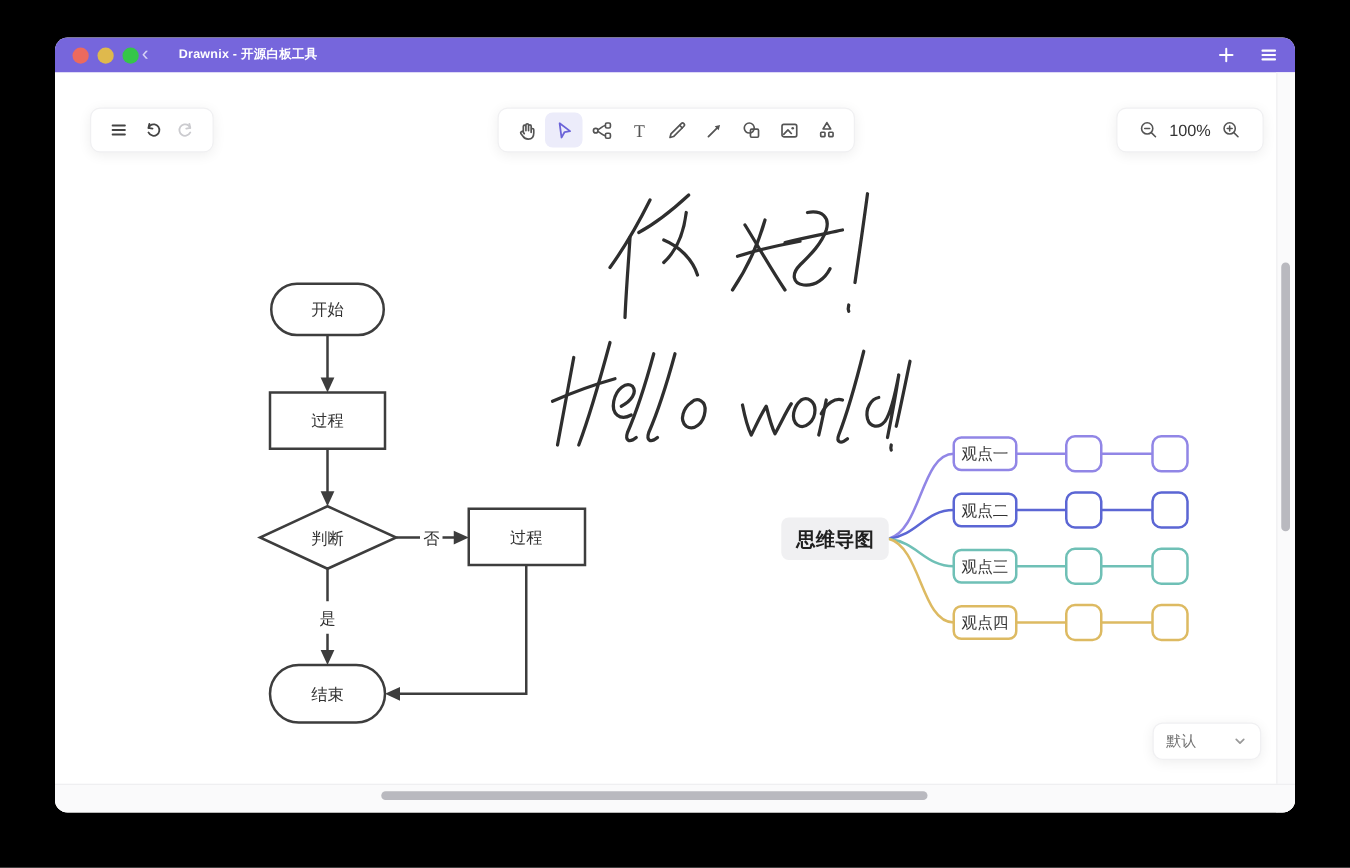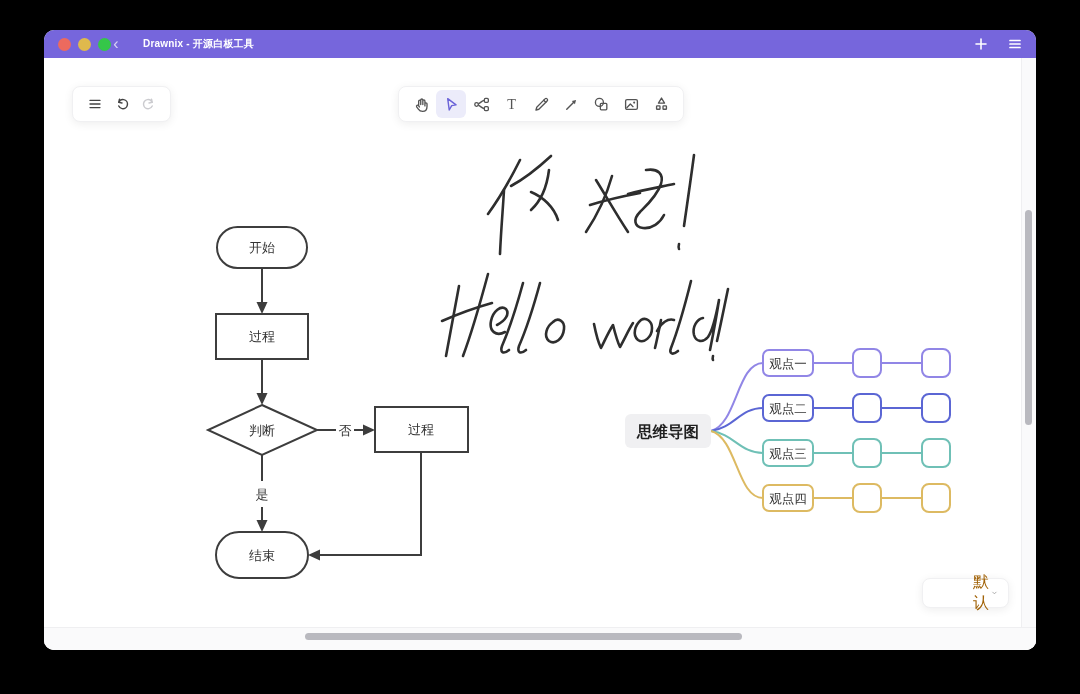--- a/index.html
+++ b/index.html
@@ -43,21 +43,21 @@
   .zoom-card      { left:849px; top:28px; width:118px; height:36px; padding:0 10px; justify-content:space-between; }
 
   .tool { width:30px; height:28px; border-radius:6px; display:flex; align-items:center;
           justify-content:center; cursor:pointer; }
   .tool.selected { background:#ececfa; }
   .tool svg { display:block; }
   .zoom-label { font-size:13px; color:#333; }
 
   .theme-dropdown { left:878px; top:520px; width:87px; height:30px; padding:0 10px;
                     justify-content:space-between; cursor:pointer; border-radius:8px; }
-  .theme-label { font-size:16px; color:#a16207;margin-left:40px; }
+  .theme-label { font-size:12px; color:#737373; }
 </style>
 </head>
 <body>
 
 <div class="window">
 
   <div class="titlebar">
     <div class="traffic">
       <div class="light red"></div>
       <div class="light yellow"></div>
@@ -275,20 +275,38 @@
       </div>
       <div class="tool">
         <svg width="19" height="19" viewBox="0 0 20 20" fill="none" stroke="#545454" stroke-width="1.4" stroke-linejoin="round">
           <path d="M10,3.2 L13.2,8.6 L6.8,8.6 Z"></path>
           <rect x="4.8" y="11.4" width="3.6" height="3.6" rx="0.6"></rect>
           <rect x="11.6" y="11.4" width="3.6" height="3.6" rx="0.6"></rect>
         </svg>
       </div>
     </div>
 
+    <div class="card zoom-card">
+      <div class="tool">
+        <svg width="18" height="18" viewBox="0 0 20 20" fill="none" stroke="#545454" stroke-width="1.4" stroke-linecap="round">
+          <circle cx="8.6" cy="8.6" r="5"></circle>
+            <path d="M12.3,12.3 L16,16"></path>
+            <path d="M6.4,8.6 h4.4"></path>
+        </svg>
+      </div>
+      <span class="zoom-label">100%</span>
+      <div class="tool">
+        <svg width="18" height="18" viewBox="0 0 20 20" fill="none" stroke="#545454" stroke-width="1.4" stroke-linecap="round">
+          <circle cx="8.6" cy="8.6" r="5"></circle>
+            <path d="M12.3,12.3 L16,16"></path>
+            <path d="M6.4,8.6 h4.4"></path>
+            <path d="M8.6,6.4 v4.4"></path>
+        </svg>
+      </div>
+    </div>
 
     <div class="card theme-dropdown">
       <span class="theme-label">默认</span>
       <svg width="12" height="12" viewBox="0 0 12 12">
         <path d="M3,4.5 L6,7.5 L9,4.5" stroke="#9a9a9a" stroke-width="1.4" fill="none" stroke-linecap="round" stroke-linejoin="round"></path>
       </svg>
     </div>
 
   </div>
 </div>

